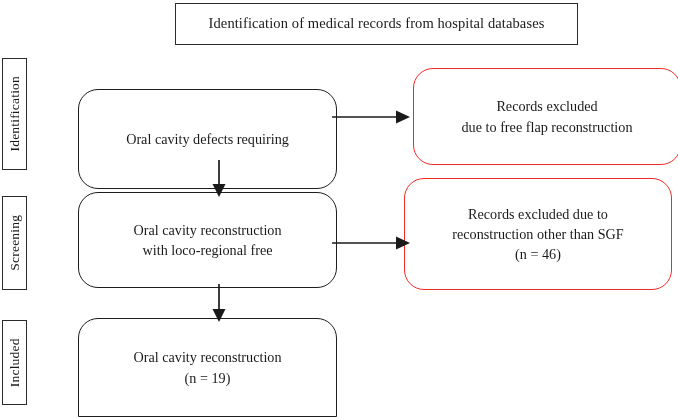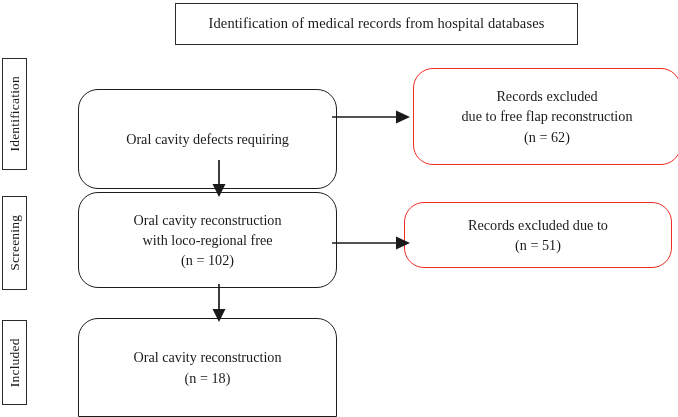--- a/index.html
+++ b/index.html
@@ -91,21 +91,21 @@
     left: 404px;
     width: 268px;
     border: 1.8px solid #f22a25;
   }
 
   #node-identification { top: 65px;  height: 100px; margin-top: 24px; }
   #node-screening      { top: 192px; height: 96px; }
   #node-included       { top: 318px; height: 99px; border-bottom-left-radius: 0; border-bottom-right-radius: 0; }
 
   #node-excluded-1 { top: 68px;  height: 97px; margin-left: 9px; }
-  #node-excluded-2 { top: 202px; height: 66px; }
+  #node-excluded-2 { top: 178px; height: 112px; }
 
   
   .connector {
     position: absolute;
     pointer-events: none;
   }
   .connector svg { display: block; overflow: visible; }
 
   #arrow-h-1 { left: 330px; top: 104px; width: 82px; height: 26px; }
   #arrow-h-2 { left: 330px; top: 230px; width: 82px; height: 26px; }
@@ -134,43 +134,42 @@
   <div class="node node-main" id="node-identification">
     <div class="lines">
       <span>Oral cavity defects requiring</span>
     </div>
   </div>
 
   <div class="node node-main" id="node-screening">
     <div class="lines">
       <span>Oral cavity reconstruction</span>
       <span>with loco-regional free</span>
-      <span>(n = 102)</span>
     </div>
   </div>
 
   <div class="node node-main" id="node-included">
     <div class="lines">
       <span>Oral cavity reconstruction</span>
-      <span>(n = 18)</span>
+      <span>(n = 19)</span>
     </div>
   </div>
 
   <div class="node node-excluded" id="node-excluded-1">
     <div class="lines">
       <span>Records excluded</span>
       <span>due to free flap reconstruction</span>
-      <span>(n = 62)</span>
     </div>
   </div>
 
   <div class="node node-excluded" id="node-excluded-2">
     <div class="lines">
       <span>Records excluded due to</span>
-      <span>(n = 51)</span>
+      <span>reconstruction other than SGF</span>
+      <span>(n = 46)</span>
     </div>
   </div>
 
   <div class="connector" id="arrow-h-1">
     <svg width="82" height="26" viewBox="0 0 82 26" aria-hidden="true">
       <line x1="2" y1="13" x2="66" y2="13" stroke="#1a1a1a" stroke-width="1.7"></line>
       <polygon points="66,6.5 80,13 66,19.5" fill="#1a1a1a"></polygon>
     </svg>
   </div>
 

